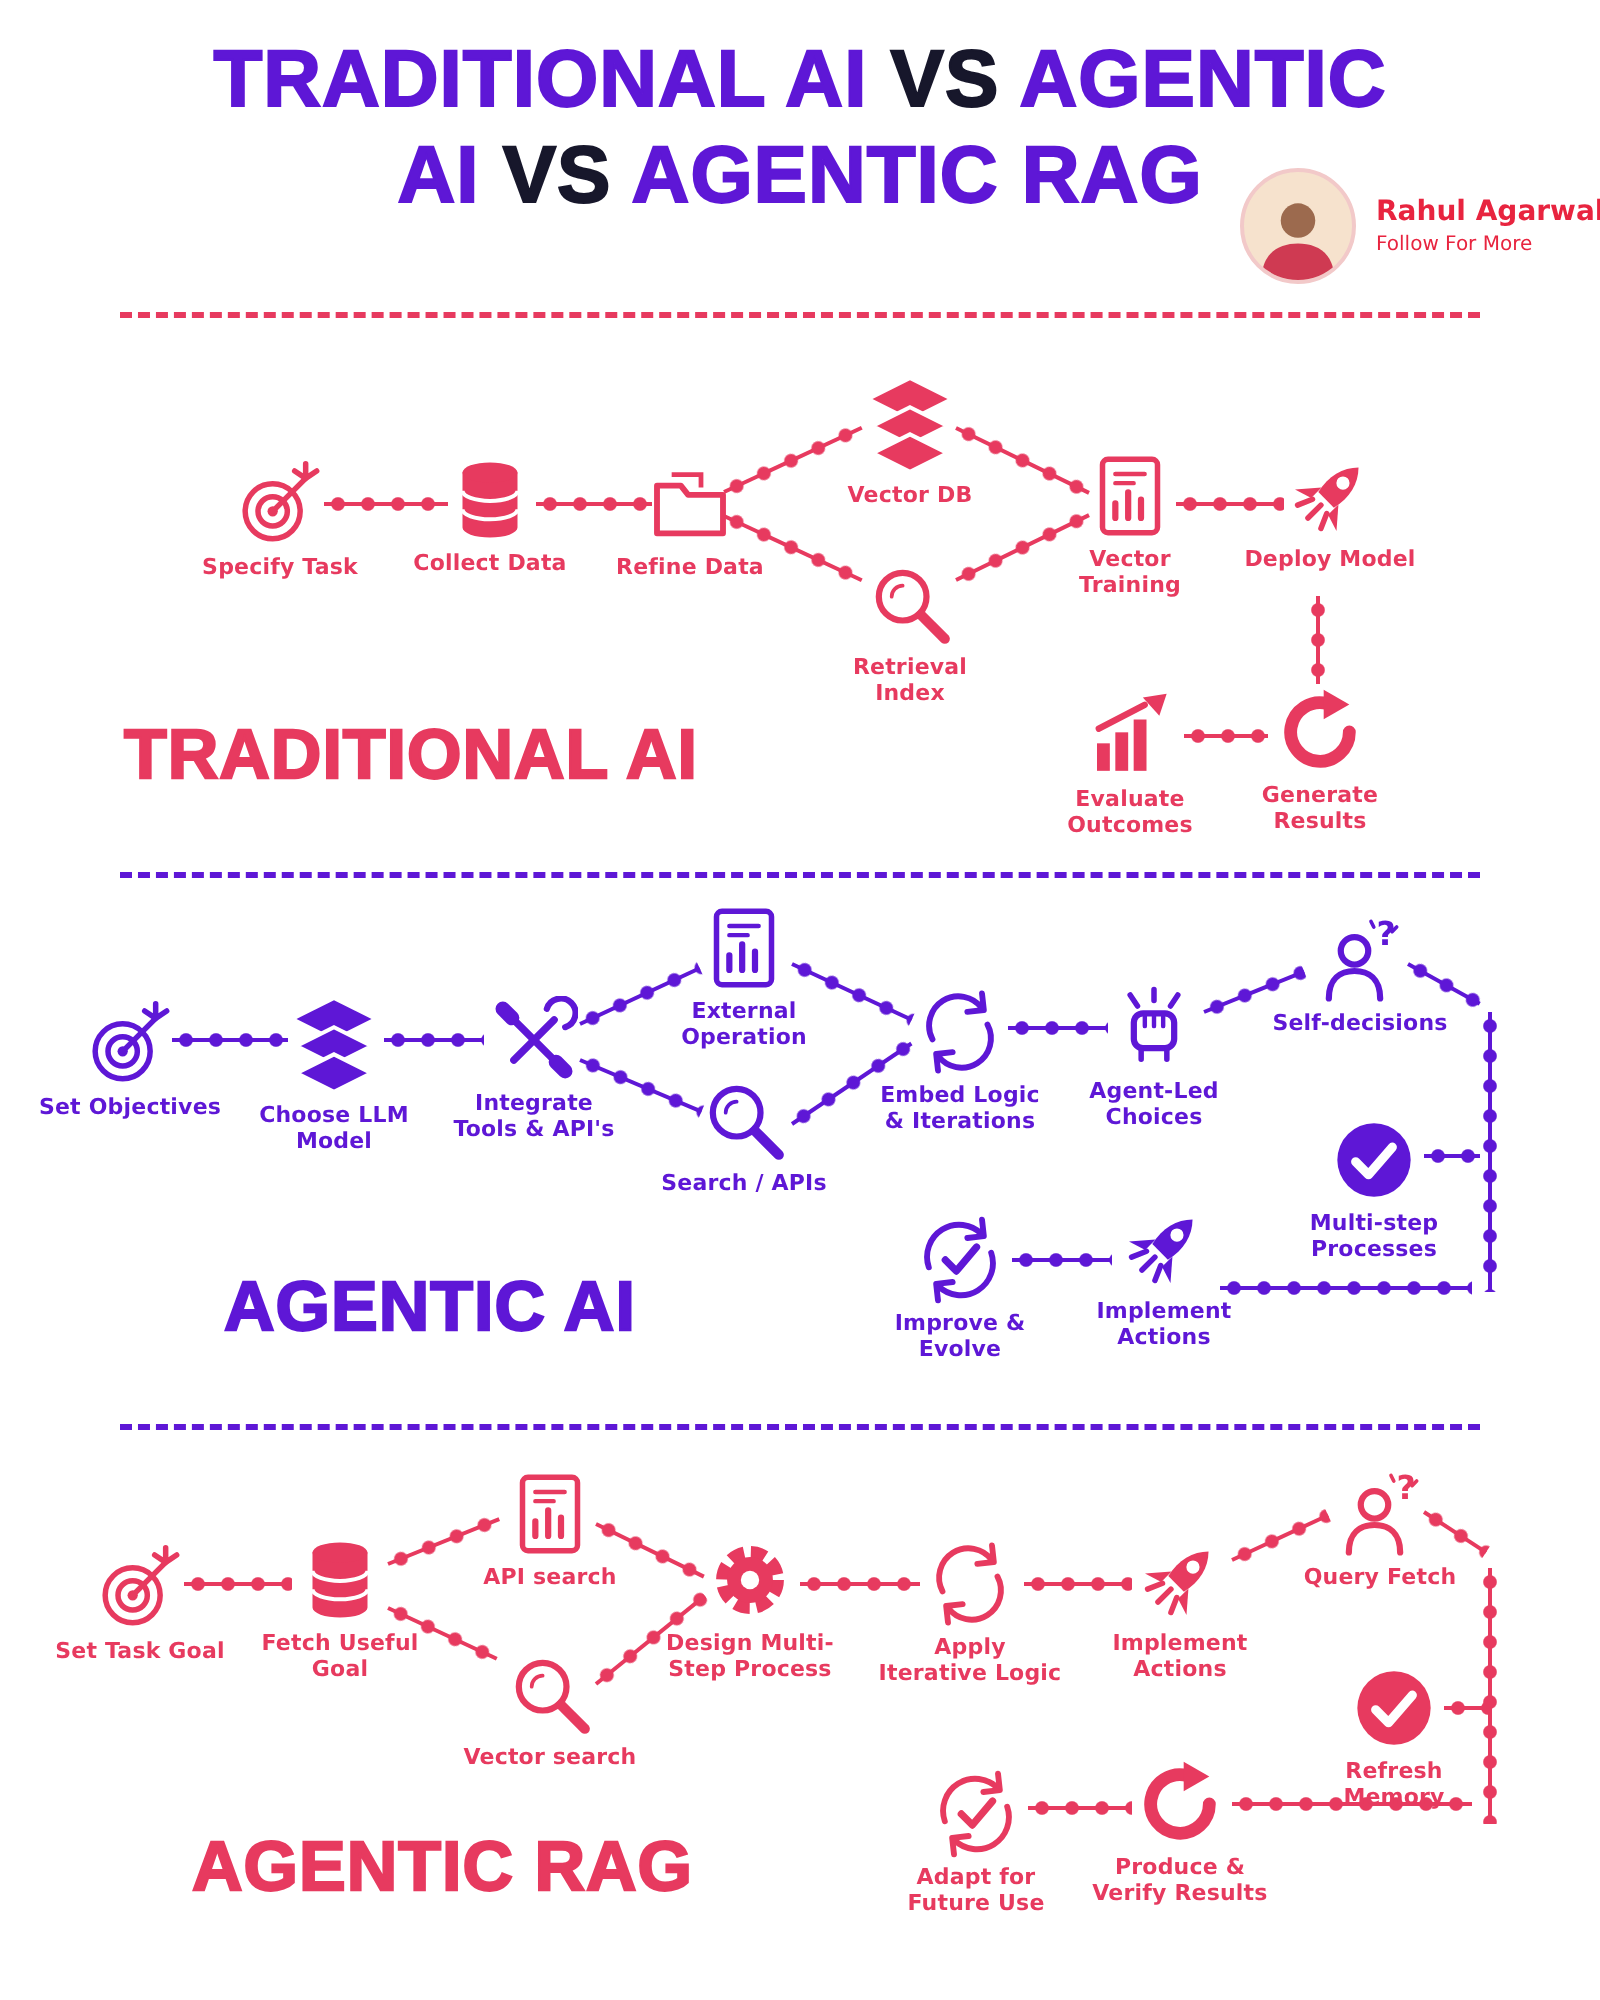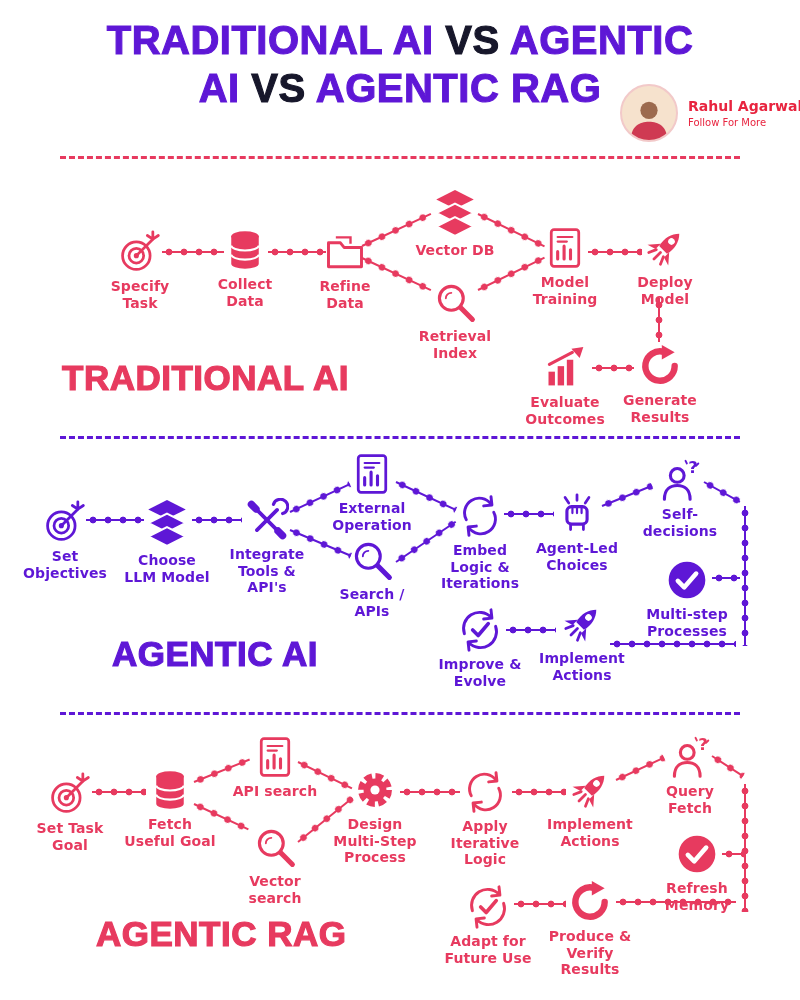--- a/index.html
+++ b/index.html
@@ -34,21 +34,21 @@
   .sec.purple{color:var(--purple);}
   .sec-title{position:absolute;font-family:"Liberation Sans",sans-serif;font-weight:bold;
              font-size:35px;letter-spacing:.5px;-webkit-text-stroke:1.2px currentColor;white-space:nowrap;}
 
   
   .node{position:absolute;transform:translateX(-50%);display:flex;flex-direction:column;
         align-items:center;text-align:center;width:100px;}
   .ic{width:44px;height:44px;display:block;}
   .ic.big{width:50px;height:50px;}
   .ic.rot45{transform:rotate(45deg);}
-  .nlabel{margin-top:4px;font-size:14px;font-weight:bold;line-height:1.18;width:92px;letter-spacing:.1px;}
+  .nlabel{margin-top:4px;font-size:11px;font-weight:bold;line-height:1.18;width:92px;letter-spacing:.1px;}
 
   
   .bd{position:absolute;height:12px;transform-origin:left center;
       background-image:radial-gradient(circle at 7px 6px, currentColor 3.1px, transparent 3.7px),
                        linear-gradient(currentColor,currentColor);
       background-size:15px 12px,100% 2px;
       background-position:0 0,0 5px;
       background-repeat:repeat-x,no-repeat;}
   .bdv{position:absolute;width:12px;
       background-image:radial-gradient(circle at 6px 7px, currentColor 3.1px, transparent 3.7px),
@@ -221,21 +221,21 @@
     <div class="node" style="left:455px;top:280px">
       <svg class="ic">
           <use href="#sym-mag"></use>
         </svg>
       <div class="nlabel">Retrieval Index</div>
     </div>
     <div class="node" style="left:565px;top:226px">
       <svg class="ic">
           <use href="#sym-doc"></use>
         </svg>
-      <div class="nlabel">Model Training</div>
+      <div class="nlabel">Vector Training</div>
     </div>
     <div class="node" style="left:665px;top:226px">
       <svg class="ic rot45">
           <use href="#sym-rocket"></use>
         </svg>
       <div class="nlabel">Deploy Model</div>
     </div>
     <div class="node" style="left:565px;top:346px">
       <svg class="ic">
           <use href="#sym-chartup"></use>

